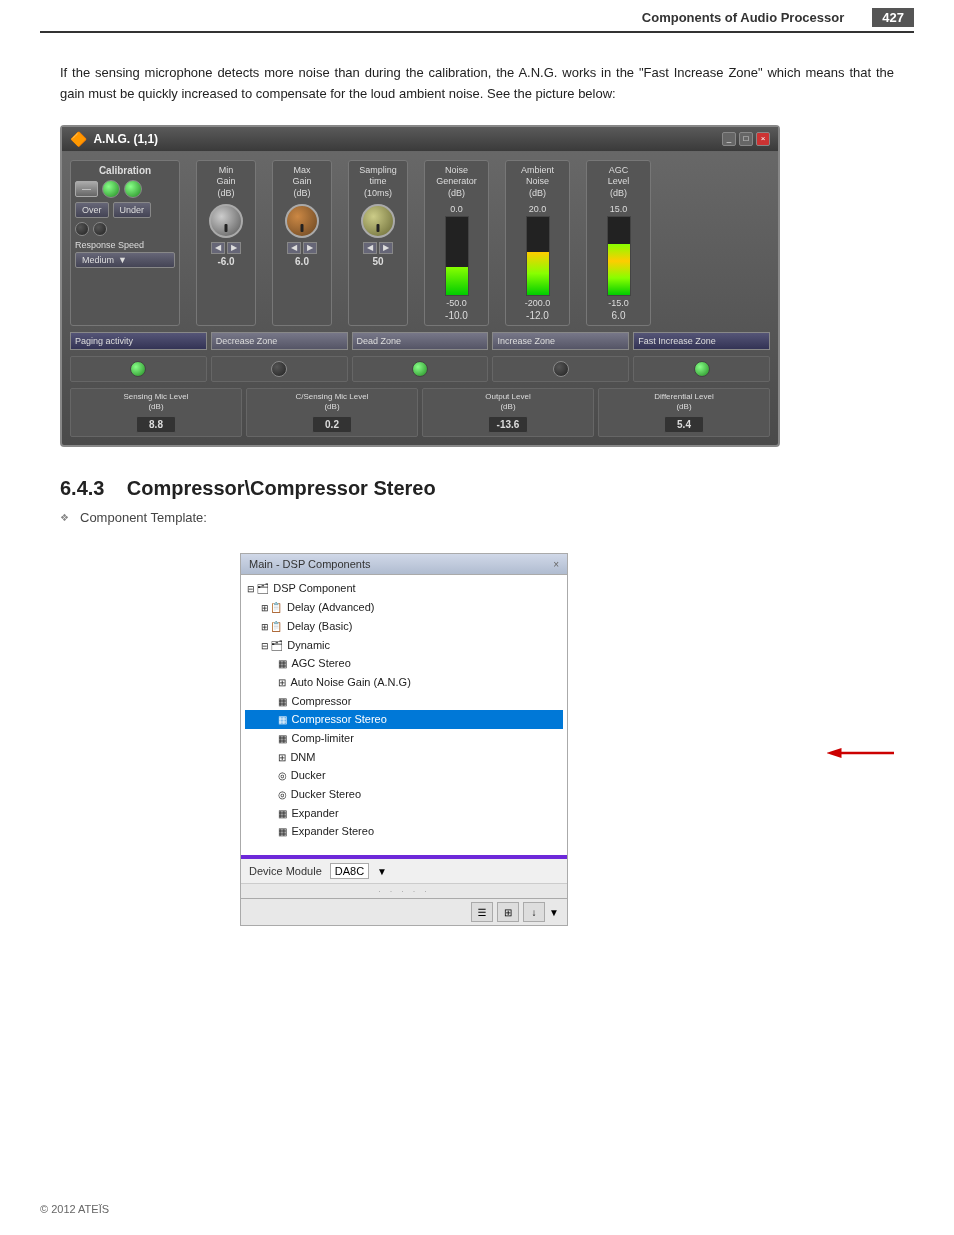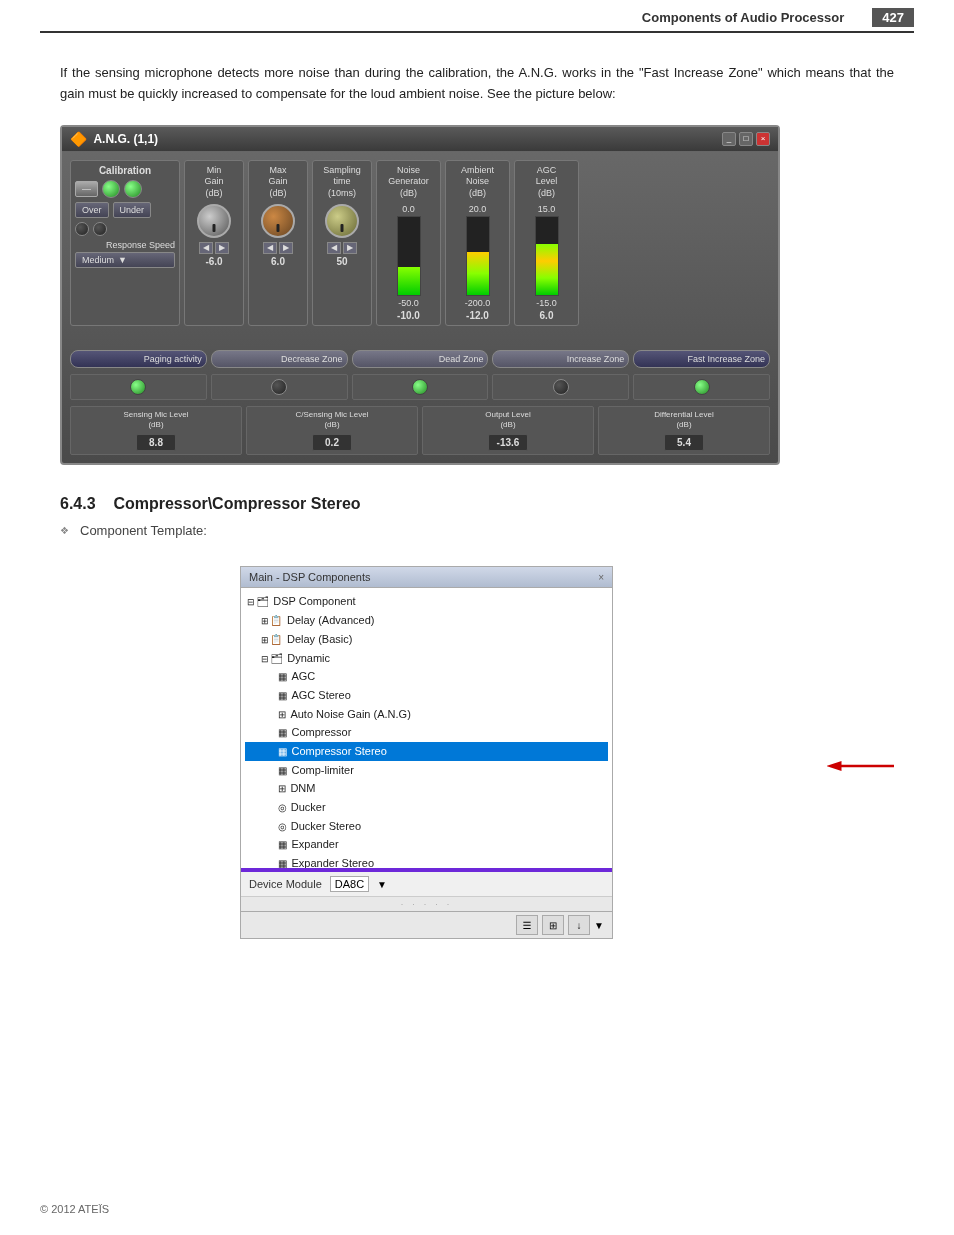--- a/index.html
+++ b/index.html
@@ -96,22 +96,22 @@
     .ang-ctrl-btn.restore { background: #666; }
     .ang-ctrl-btn.close { background: #cc3333; }
 
     .ang-body {
       padding: 8px;
     }
 
     
     .ang-top-section {
       display: flex;
-      gap: 4px;
-      margin-bottom: 24px;
+      gap: 16px;
+      margin-bottom: 6px;
     }
 
     
     .calibration-col {
       background: #555;
       border: 1px solid #777;
       border-radius: 3px;
       padding: 4px;
       width: 110px;
       flex-shrink: 0;
@@ -162,21 +162,21 @@
     .led {
       width: 14px;
       height: 14px;
       border-radius: 50%;
       background: radial-gradient(circle at 35% 35%, #555, #222);
       border: 1px solid #888;
     }
     .response-speed-label {
       color: #ddd;
       font-size: 9px;
-      text-align: right;
+      text-align: left;
       margin-bottom: 2px;
     }
     .dropdown-btn {
       background: linear-gradient(to bottom, #667, #445);
       border: 1px solid #888;
       color: #ddd;
       font-size: 9px;
       padding: 2px 6px;
       border-radius: 2px;
       cursor: pointer;
@@ -265,39 +265,39 @@
       border: 1px solid #444;
       position: relative;
       margin-bottom: 2px;
       display: flex;
       flex-direction: column-reverse;
       overflow: hidden;
     }
     .vu-bottom-value {
       color: #ddd;
       font-size: 10px;
-      font-weight: bold;
+      font-weight: normal;
       text-align: left;
     }
 
     
     .zone-row {
       display: flex;
       gap: 4px;
       margin-bottom: 6px;
     }
     .zone-btn {
       flex: 1;
       background: linear-gradient(to bottom, #778, #556);
       border: 1px solid #888;
       color: #ddd;
       font-size: 9px;
       padding: 3px 4px;
-      border-radius: 8px;
-      text-align: right;
+      border-radius: 0;
+      text-align: left;
       cursor: pointer;
     }
     .zone-btn.paging { background: linear-gradient(to bottom, #557, #335); }
     .zone-btn.fast-increase { background: linear-gradient(to bottom, #557, #335); }
 
     .zone-led-row {
       display: flex;
       gap: 4px;
       margin-bottom: 6px;
     }
@@ -351,21 +351,21 @@
       font-weight: bold;
       padding: 2px 6px;
       border: 1px solid #555;
       border-radius: 2px;
       display: inline-block;
       min-width: 40px;
     }
 
     
     .section-title {
-      font-size: 16px;
+      font-size: 20px;
       font-weight: bold;
       color: #222;
       margin-bottom: 10px;
       margin-top: 20px;
     }
 
     .bullet-point {
       font-size: 13px;
       color: #444;
       margin-bottom: 28px;
@@ -378,21 +378,21 @@
       left: 0;
       color: #888;
       font-size: 10px;
       top: 2px;
     }
 
     
     .dsp-window {
       border: 1px solid #aaa;
       background: #15803d;
-      width: 373px;
+      width: 328px;
       margin-left: 100px;
       font-family: Arial, sans-serif;
       font-size: 12px;
     }
     .dsp-titlebar {
       background: linear-gradient(to bottom, #d0d8e8, #b0bcd0);
       padding: 4px 8px;
       border-bottom: 1px solid #aaa;
       display: flex;
       justify-content: space-between;
@@ -648,21 +648,20 @@
         <span class="dsp-title-text">Main - DSP Components</span>
         <span class="dsp-close-btn">×</span>
       </div>
       <div class="dsp-body">
         <div class="dsp-tree" id="dsp-tree-container">
 
         <div class="tree-item level0"><span style="font-size:9px;margin-right:2px;">⊟</span><span style="margin-right:4px;font-size:10px;">🗂</span><span>DSP Component</span></div>
             <div class="tree-item level1"><span style="font-size:9px;margin-right:2px;">⊞</span><span style="margin-right:4px;font-size:10px;">📋</span><span>Delay (Advanced)</span></div>
             <div class="tree-item level1"><span style="font-size:9px;margin-right:2px;">⊞</span><span style="margin-right:4px;font-size:10px;">📋</span><span>Delay (Basic)</span></div>
             <div class="tree-item level1"><span style="font-size:9px;margin-right:2px;">⊟</span><span style="margin-right:4px;font-size:10px;">🗂</span><span>Dynamic</span></div>
-            <div class="tree-item level2"><span style="font-size:9px;margin-right:2px;opacity:0;">·</span><span style="margin-right:4px;font-size:10px;">▦</span><span>AGC</span></div>
             <div class="tree-item level2"><span style="font-size:9px;margin-right:2px;opacity:0;">·</span><span style="margin-right:4px;font-size:10px;">▦</span><span>AGC Stereo</span></div>
             <div class="tree-item level2"><span style="font-size:9px;margin-right:2px;opacity:0;">·</span><span style="margin-right:4px;font-size:10px;">⊞</span><span>Auto Noise Gain (A.N.G)</span></div>
             <div class="tree-item level2"><span style="font-size:9px;margin-right:2px;opacity:0;">·</span><span style="margin-right:4px;font-size:10px;">▦</span><span>Compressor</span></div>
             <div class="tree-item level2 selected"><span style="font-size:9px;margin-right:2px;opacity:0;">·</span><span style="margin-right:4px;font-size:10px;">▦</span><span>Compressor Stereo</span></div>
             <div class="tree-item level2"><span style="font-size:9px;margin-right:2px;opacity:0;">·</span><span style="margin-right:4px;font-size:10px;">▦</span><span>Comp-limiter</span></div>
             <div class="tree-item level2"><span style="font-size:9px;margin-right:2px;opacity:0;">·</span><span style="margin-right:4px;font-size:10px;">⊞</span><span>DNM</span></div>
             <div class="tree-item level2"><span style="font-size:9px;margin-right:2px;opacity:0;">·</span><span style="margin-right:4px;font-size:10px;">◎</span><span>Ducker</span></div>
             <div class="tree-item level2"><span style="font-size:9px;margin-right:2px;opacity:0;">·</span><span style="margin-right:4px;font-size:10px;">◎</span><span>Ducker Stereo</span></div>
             <div class="tree-item level2"><span style="font-size:9px;margin-right:2px;opacity:0;">·</span><span style="margin-right:4px;font-size:10px;">▦</span><span>Expander</span></div>
             <div class="tree-item level2"><span style="font-size:9px;margin-right:2px;opacity:0;">·</span><span style="margin-right:4px;font-size:10px;">▦</span><span>Expander Stereo</span></div>

